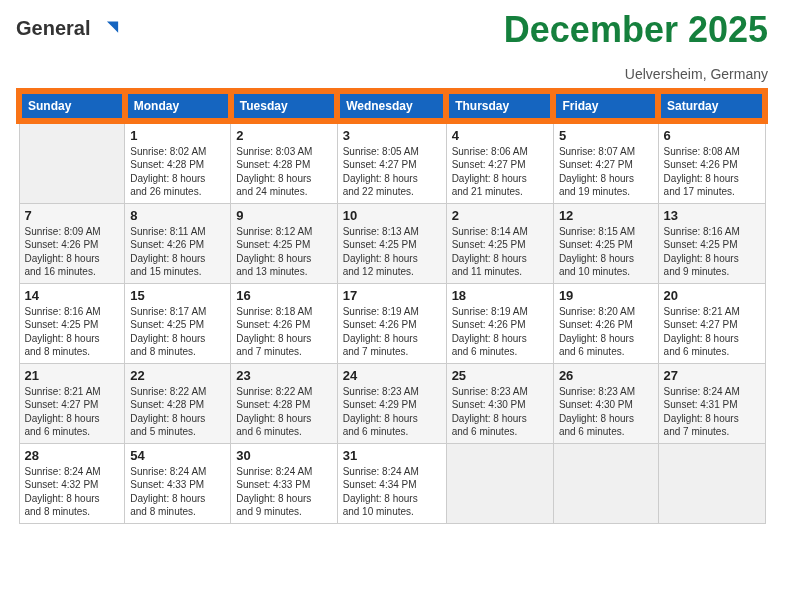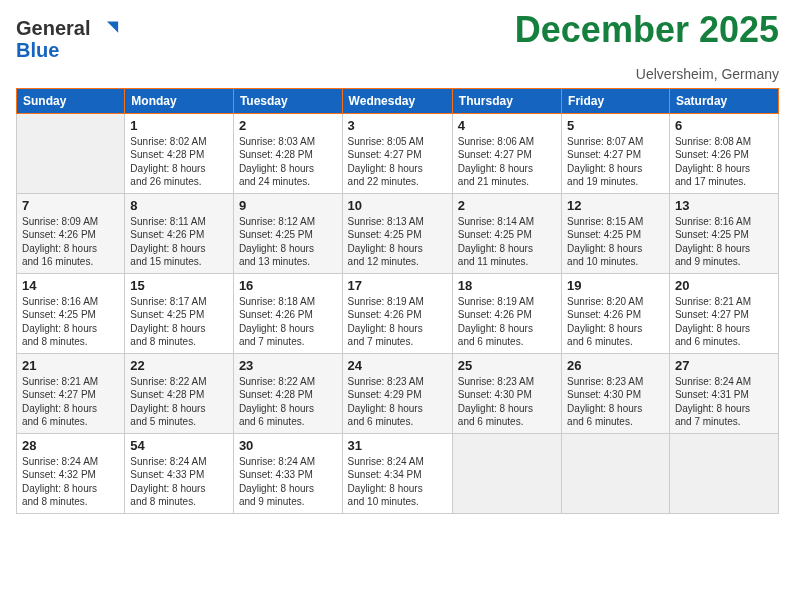--- a/index.html
+++ b/index.html
@@ -5,21 +5,21 @@
     * { box-sizing: border-box; margin: 0; padding: 0; }
     body {
       font-family: Arial, sans-serif;
       background: #fff;
       width: 792px;
       height: 612px;
       overflow: hidden;
     }
     .container {
       width: 792px;
-      padding: 10px 13px 10px 16px;
+      padding: 10px 24px 10px 16px;
     }
     .header-area {
       display: flex;
       align-items: flex-start;
       justify-content: space-between;
       margin-bottom: 6px;
     }
     .logo {
       display: flex;
       align-items: center;
@@ -55,21 +55,21 @@
       border-collapse: collapse;
       font-size: 11px;
     }
     .calendar thead tr th {
       background-color: #1565c0;
       color: #fff;
       text-align: left;
       padding: 5px 6px;
       font-size: 12px;
       font-weight: bold;
-      border: 1px solid #f97316;
+      border: 6px solid #f97316;
     }
     .calendar tbody tr td {
       border: 1px solid #ccc;
       vertical-align: top;
       padding: 4px 5px;
       width: 113px;
       min-height: 70px;
     }
     .calendar tbody tr:nth-child(even) td {
       background-color: #f5f5f5;
@@ -101,21 +101,20 @@
     <div class="logo">
       <div>
         <div style="display:flex;align-items:center;">
           <span class="logo-text">
             <span>General</span>
           </span>
           <svg class="logo-icon" viewBox="0 0 30 30">
             <polygon points="8,26 22,14 28,20 28,8 16,8 22,14" fill="#1565c0"></polygon>
           </svg>
         </div>
-        <div style="color:#1565c0;font-size:20px;font-weight:bold;line-height:1;margin-top:-2px;">Blue</div>
       </div>
     </div>
     <div class="title-block">
       <div class="month-title">December 2025</div>
       <div class="subtitle">Uelversheim, Germany</div>
     </div>
   </div>
 
   <table class="calendar">
     <thead>

